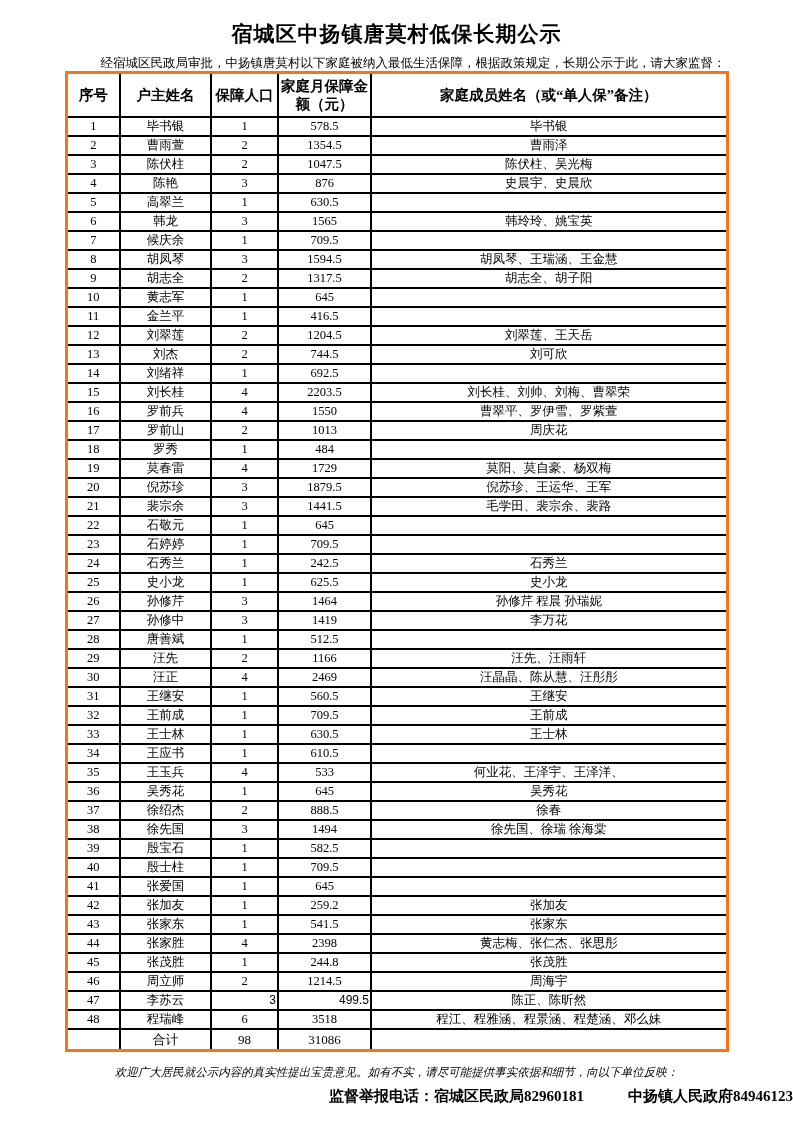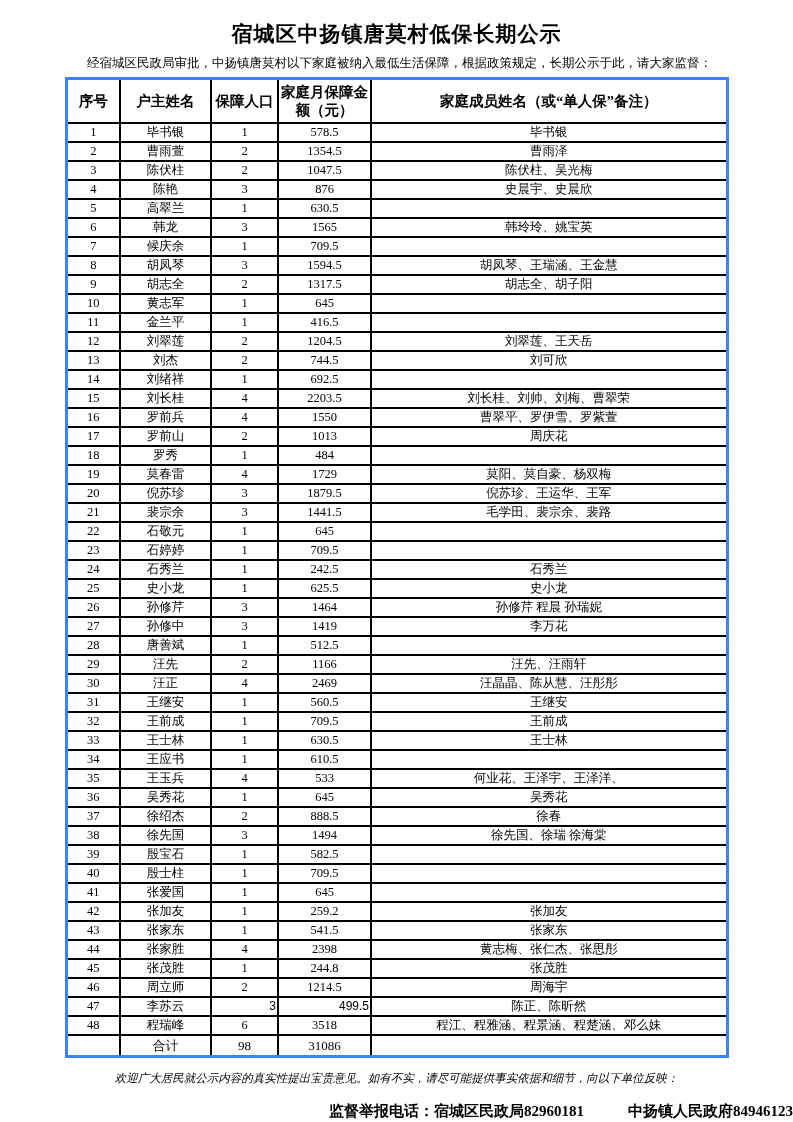--- a/index.html
+++ b/index.html
@@ -9,25 +9,25 @@
     -webkit-font-smoothing:antialiased;
   }
   .page{width:793px;height:1122px;overflow:hidden;}
   .title{
     margin:20px 0 0;text-align:center;
     font-size:21px;font-weight:bold;letter-spacing:1px;
     font-family:"Liberation Sans","DejaVu Sans",sans-serif;
   }
   .intro{
     width:652px;margin:8px auto 0;padding-left:6px;
-    font-size:12.5px;line-height:1.2;text-align:center;
+    font-size:12.5px;line-height:1.2;text-align:right;
   }
   table.tbl{
     border-collapse:collapse;table-layout:fixed;
-    width:661px;margin:6px auto;border:3px solid #3b82f6;
+    width:661px;margin:0 auto;border:3px solid #f97316;
   }
   col.c-no{width:54px;}
   col.c-name{width:91px;}
   col.c-pop{width:67px;}
   col.c-amt{width:93px;}
   col.c-mem{width:356px;}
   th,td{
     border:2px solid #000;text-align:center;vertical-align:middle;
     padding:0 2px;overflow:hidden;
   }
@@ -38,21 +38,21 @@
   tbody td{height:17px;font-size:12.5px;line-height:1.05;white-space:nowrap;}
   tfoot td{height:19px;font-size:13px;}
   
   tbody tr:nth-child(47) td:nth-child(3),
   tbody tr:nth-child(47) td:nth-child(4){
     text-align:right;padding-right:1px;font-size:12px;
     font-family:"Liberation Sans","DejaVu Sans",sans-serif;
   }
   .feedback{
     text-align:center;font-style:italic;
-    font-size:11.5px;margin:13px 0 16px;
+    font-size:11.5px;margin:13px 0 7px;
   }
   .phones{
     text-align:right;font-weight:bold;
     font-size:15px;margin:7px 0 0;
   }
   .gap{display:inline-block;width:44px;}
 </style>
 </head>
 <body>
 

